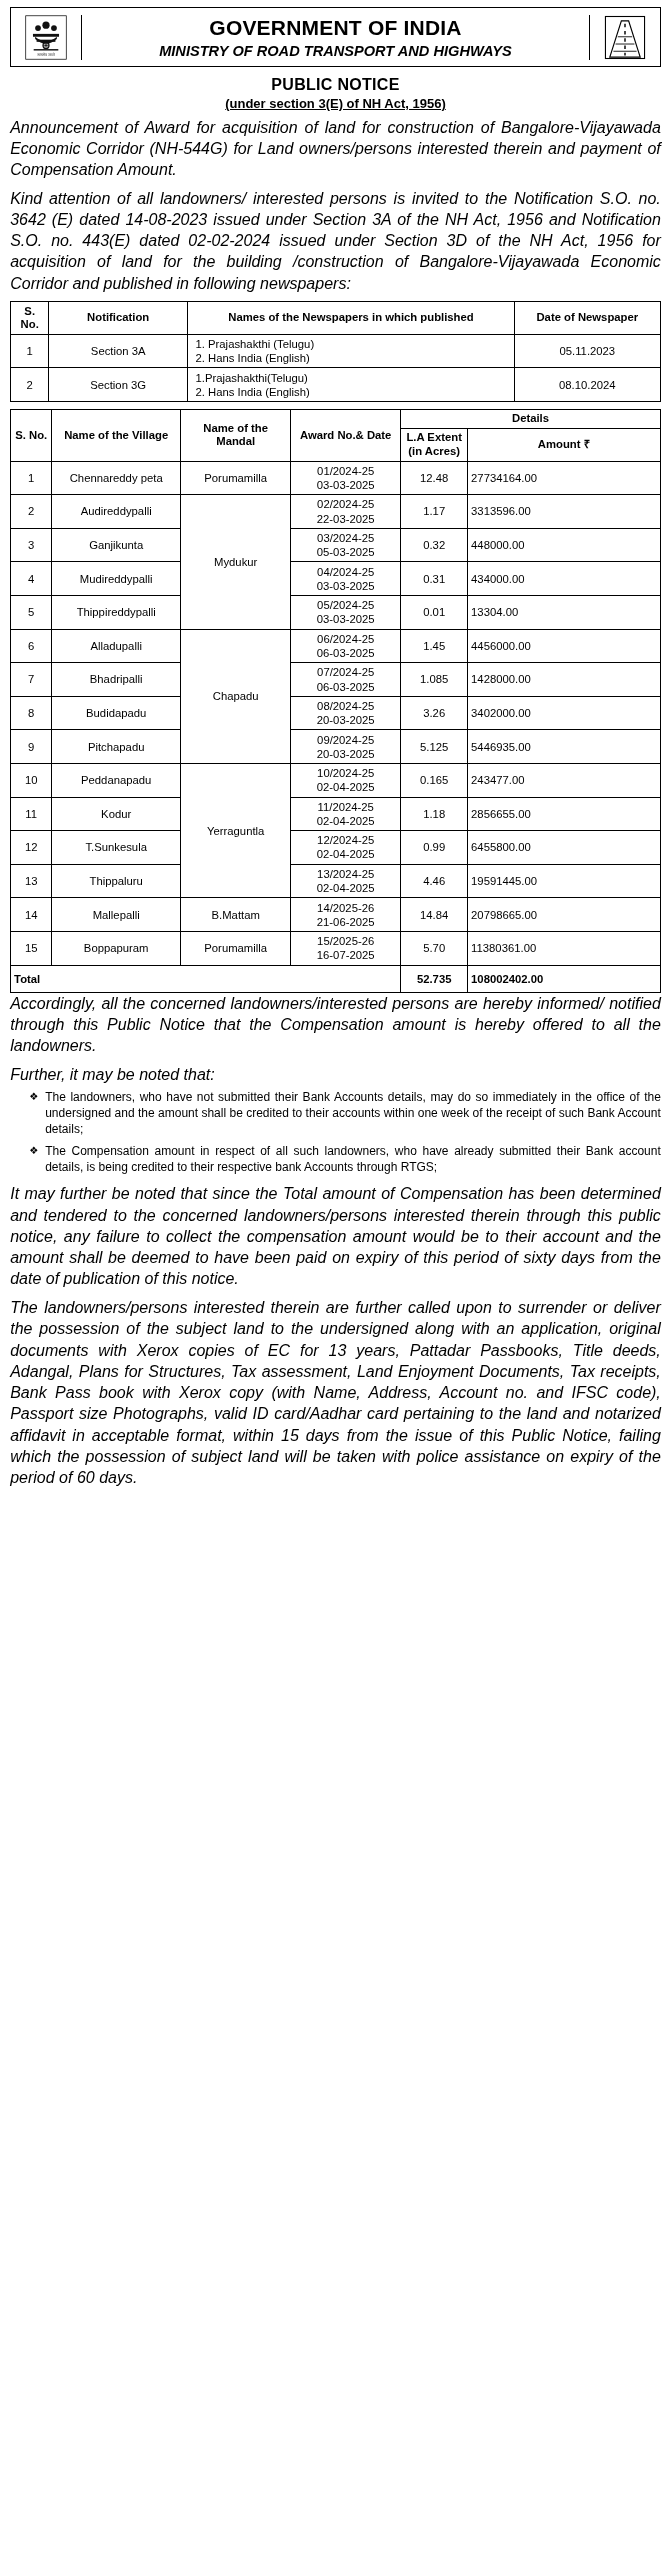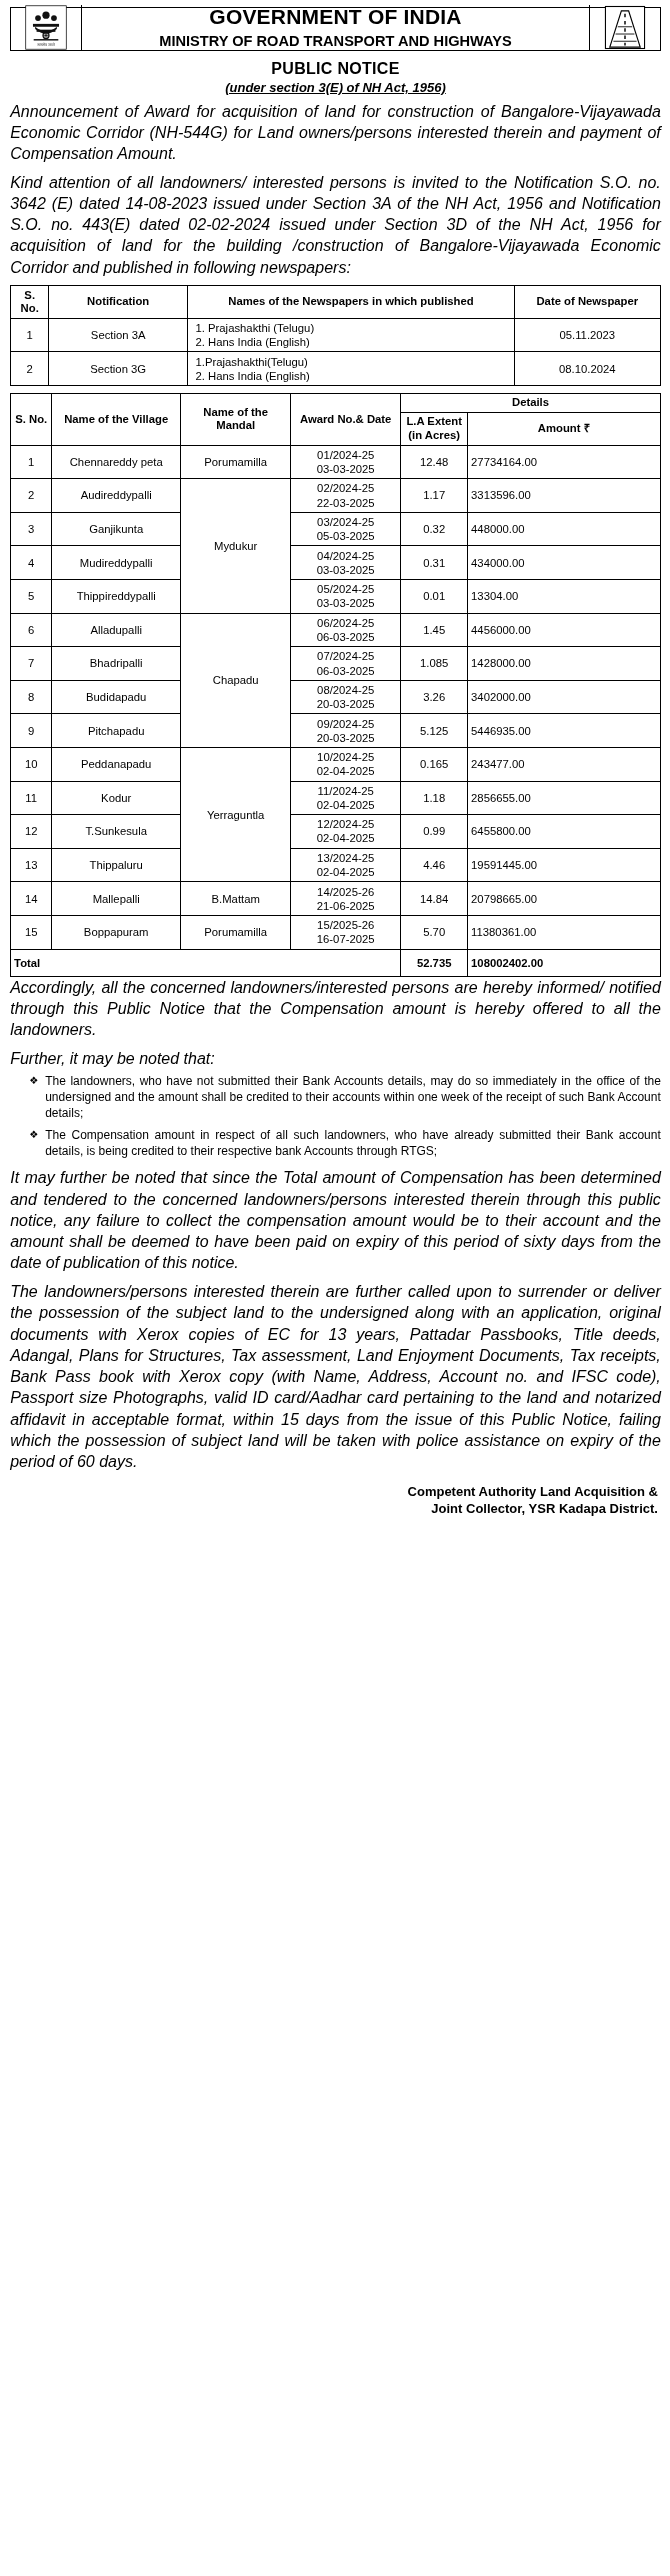--- a/index.html
+++ b/index.html
@@ -12,22 +12,22 @@
   }
   .page{
     width:671px;
     box-sizing:border-box;
     padding:7.3px 10.2px 11.7px 10.2px;
   }
   
   .header{
     border:1.5px solid #000;
     display:flex;
-    align-items:flex-end;
-    height:44px;
+    align-items:center;
+    height:60px;
     box-sizing:border-box;
   }
   .header .emblem-box{
     width:70px;
     border-right:1.5px solid #000;
     display:flex;
     align-items:center;
     justify-content:center;
     flex-shrink:0;
   }
@@ -48,41 +48,41 @@
     font-size:21px;
     font-weight:bold;
     letter-spacing:0.2px;
     line-height:1.1;
   }
   .min-title{
     font-size:14.6px;
     font-weight:bold;
     margin-top:4.4px;
     line-height:1.1;
+    font-style:italic;
   }
   .emblem{
     width:42px;height:45px;
     display:block;
   }
   
   .notice-title{
     text-align:center;
     font-size:16px;
     font-weight:bold;
     margin-top:9px;
     letter-spacing:0.3px;
   }
   .notice-sub{
     text-align:center;
     font-size:13px;
     font-weight:bold;
     text-decoration:underline;
     margin-top:1.5px;
     margin-bottom:5.8px;
-    font-style:italic;
   }
   
   p.body{
     font-size:16px;
     line-height:1.33;
     text-align:justify;
     margin:0 0 7.3px 0;
     font-style:italic;
   }
   p.tight{margin-bottom:4.4px;}
@@ -431,19 +431,15 @@
   <p class="body tight">Further, it may be noted that:</p>
 
   <ul class="diamond">
     <li>The landowners, who have not submitted their Bank Accounts details, may do so immediately in the office of the undersigned and the amount shall be credited to their accounts within one week of the receipt of such Bank Account details;</li>
     <li>The Compensation amount in respect of all such landowners, who have already submitted their Bank account details, is being credited to their respective bank Accounts through RTGS;</li>
   </ul>
 
   <p class="body">It may further be noted that since the Total amount of Compensation has been determined and tendered to the concerned landowners/persons interested therein through this public notice, any failure to collect the compensation amount would be to their account and the amount shall be deemed to have been paid on expiry of this period of sixty days from the date of publication of this notice.</p>
   <p class="body">The landowners/persons interested therein are further called upon to surrender or deliver the possession of the subject land to the undersigned along with an application, original documents with Xerox copies of EC for 13 years, Pattadar Passbooks, Title deeds, Adangal, Plans for Structures, Tax assessment, Land Enjoyment Documents, Tax receipts, Bank Pass book with Xerox copy (with Name, Address, Account no. and IFSC code), Passport size Photographs, valid ID card/Aadhar card pertaining to the land and notarized affidavit in acceptable format, within 15 days from the issue of this Public Notice, failing which the possession of subject land will be taken with police assistance on expiry of the period of 60 days.</p>
 
-  <div class="footer">
-    <div>Competent Authority Land Acquisition &amp;</div>
-    <div>Joint Collector, YSR Kadapa District.</div>
-  </div>
 
 </div>
 
 
 </body></html>

